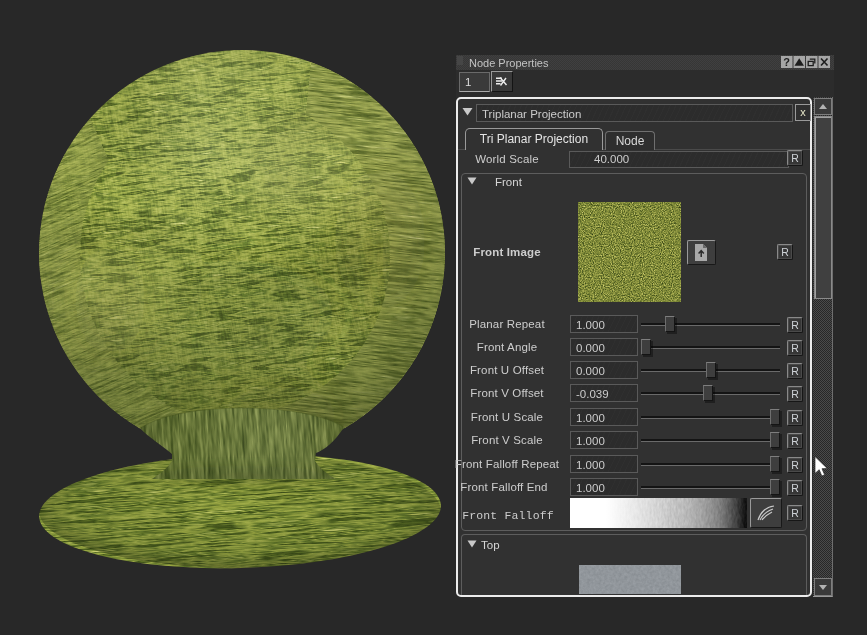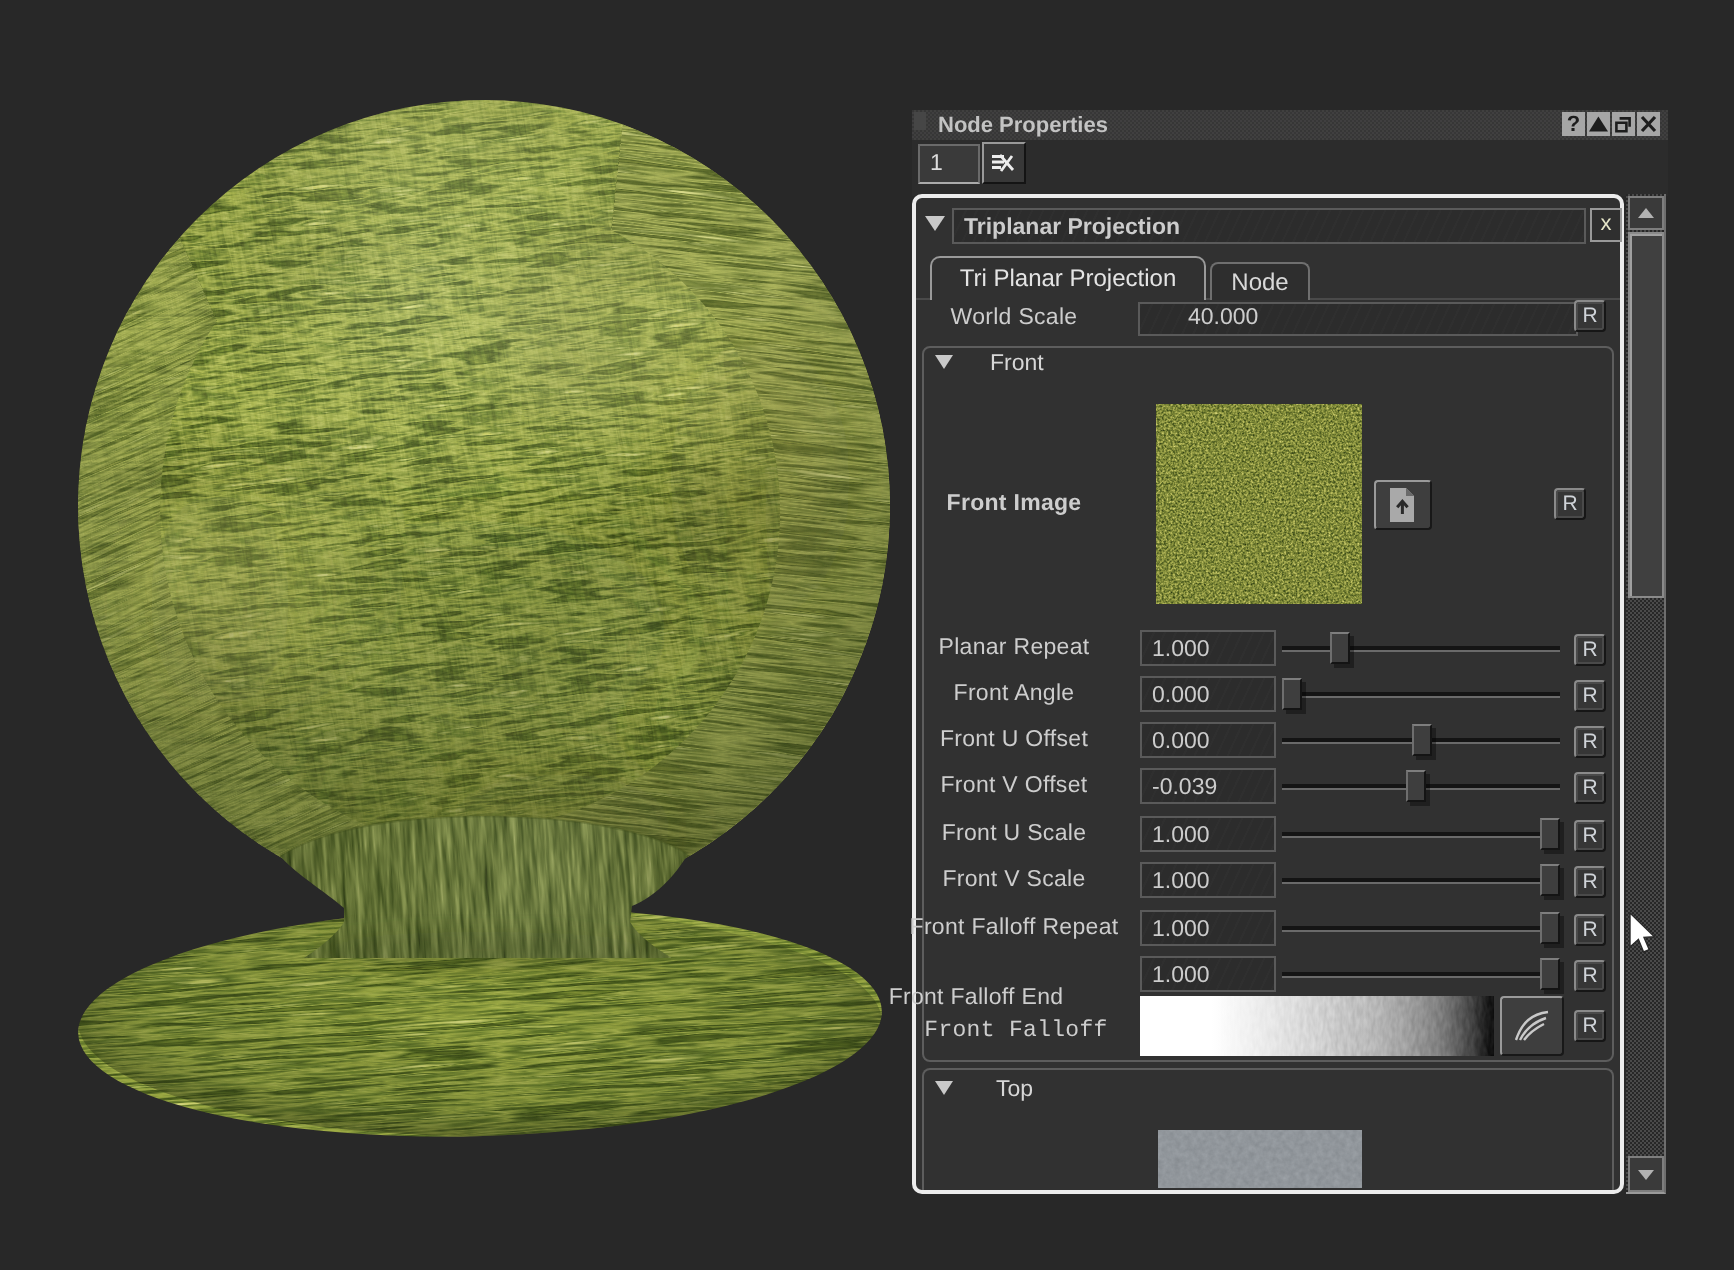--- a/index.html
+++ b/index.html
@@ -157,21 +157,21 @@
   <rect x="82" y="325" width="320" height="230" filter="url(#fNeck)" transform="rotate(86 242 442)"></rect>
   <rect x="100" y="395" width="280" height="95" fill="url(#footShade)"></rect>
   <rect x="100" y="395" width="280" height="95" fill="#66762f" opacity="0.26" style="mix-blend-mode:multiply"></rect>
 </g>
 <ellipse cx="243" cy="475" rx="85" ry="9" fill="#232c0f" opacity="0.22" filter="url(#fBlur2)"></ellipse>
 <path d="M140,428 C160,415 198,408 242,408 C290,408 326,416 344,427" fill="none" stroke="#41511d" stroke-width="1.2" opacity="0.35"></path>
 </svg>
 
 <div class="abs" style="left:456px;top:55px;width:378px;height:15px;background:#3b3b3b;background-image:conic-gradient(#40403f 90deg,#373737 90deg 180deg,#403f40 180deg 270deg,#363636 270deg);background-size:2px 2px;"></div>
 <div class="abs" style="left:457px;top:56px;width:6px;height:9px;background:#464646;"></div>
-<div class="abs" style="left:469px;top:55px;font-size:11px;color:#c3c3c3;line-height:16px;font-weight:bold;">Node Properties</div>
+<div class="abs" style="left:469px;top:55px;font-size:11px;color:#c3c3c3;line-height:16px;">Node Properties</div>
 
 <svg class="abs" style="left:781px;top:56px" width="50" height="12" viewBox="0 0 50 12">
   <rect x="0" y="0" width="11.5" height="12" fill="#a6a6a6"></rect>
   <rect x="12.5" y="0" width="11.5" height="12" fill="#a6a6a6"></rect>
   <rect x="25" y="0" width="11.5" height="12" fill="#a6a6a6"></rect>
   <rect x="37.5" y="0" width="11.5" height="12" fill="#a6a6a6"></rect>
   <text x="5.7" y="9.6" font-size="11" font-weight="bold" fill="#1d1d1d" text-anchor="middle" font-family="Liberation Sans">?</text>
   <path d="M18.2 2.2 L23 9.8 L13.5 9.8 Z" fill="#1d1d1d"></path>
   <path d="M28.8 3.2 h5 v4.2 M27.2 5.4 h5 v4.2 h-5 z" fill="none" stroke="#1d1d1d" stroke-width="1.3"></path>
   <path d="M40 2.5 L46.5 9.5 M46.5 2.5 L40 9.5" stroke="#1d1d1d" stroke-width="1.6"></path>
@@ -183,21 +183,21 @@
 <svg class="abs" style="left:496px;top:77px" width="12" height="10" viewBox="0 0 12 10">
   <path d="M0 1.2 h6 M0 4 h6 M0 6.8 h4.5" stroke="#ededed" stroke-width="1.5"></path>
   <path d="M4 0.5 L10.5 8 M10 1 L4.5 8.5" stroke="#ededed" stroke-width="1.4"></path>
 </svg>
 
 <div class="abs" style="left:456px;top:97px;width:356px;height:500px;box-sizing:border-box;background:#313131;border:2px solid #ececec;border-radius:5px;"></div>
 
 <svg class="abs" style="left:462px;top:107px" width="11" height="9">
     <path d="M0.5 1 h10 L5.5 8.5 Z" fill="#c9c9c9"></path>
   </svg>
-<div class="fld" style="left:476px;top:104px;width:317px;height:18px;line-height:18px;font-weight:bold;">Triplanar Projection</div>
+<div class="fld" style="left:476px;top:104px;width:317px;height:18px;line-height:18px;">Triplanar Projection</div>
 <div class="abs" style="left:795px;top:104px;width:16px;height:17px;box-sizing:border-box;background:#2f2f2f;border:1px solid #9a9a9a;color:#e6e6c8;font-size:11px;text-align:center;line-height:15px;">x</div>
 
 <div class="abs" style="left:458px;top:149px;width:352px;height:1px;background:#4a4a4a;"></div>
 <div class="abs" style="left:605px;top:131px;width:50px;height:19px;box-sizing:border-box;background:#2e2e2e;border:1px solid #6f6f6f;border-bottom:none;border-radius:4px 4px 0 0;color:#d8d8d8;font-size:12px;text-align:center;line-height:18px;">Node</div>
 <div class="abs" style="left:465px;top:128px;width:138px;height:22px;box-sizing:border-box;background:#313131;border:1px solid #9a9a9a;border-bottom:none;border-radius:5px 5px 0 0;color:#e4e4e4;font-size:12px;text-align:center;line-height:21px;">Tri Planar Projection</div>
 
 <div class="lbl" style="left:447px;top:153px;">World Scale</div>
 <div class="fld" style="left:569px;top:151px;width:220px;height:17px;line-height:15px;padding-left:24px;">40.000</div>
 <div class="rbtn" style="left:787px;top:150px;">R</div>
 
@@ -258,21 +258,21 @@
 <div class="lbl" style="left:447px;top:434px;">Front V Scale</div>
 <div class="fld" style="left:570px;top:431px;width:68px;height:18px;line-height:18px;">1.000</div>
 <div class="track" style="left:641px;top:439px;width:139px;"></div>
 <div class="hndl" style="left:770px;top:432px;"></div>
 <div class="rbtn" style="left:787px;top:433px;">R</div>
 <div class="lbl" style="left:447px;top:458px;">Front Falloff Repeat</div>
 <div class="fld" style="left:570px;top:455px;width:68px;height:18px;line-height:18px;">1.000</div>
 <div class="track" style="left:641px;top:463px;width:139px;"></div>
 <div class="hndl" style="left:770px;top:456px;"></div>
 <div class="rbtn" style="left:787px;top:457px;">R</div>
-<div class="lbl" style="left:428px;top:481px;margin-top:12px;">Front Falloff End</div>
+<div class="lbl" style="left:444px;top:481px;">Front Falloff End</div>
 <div class="fld" style="left:570px;top:478px;width:68px;height:18px;line-height:18px;">1.000</div>
 <div class="track" style="left:641px;top:486px;width:139px;"></div>
 <div class="hndl" style="left:770px;top:479px;"></div>
 <div class="rbtn" style="left:787px;top:480px;">R</div>
 
 <div class="lbl" style="left:448px;top:509px;font-family:Liberation Mono, monospace;">Front Falloff</div>
 <div class="abs" style="left:570px;top:498px;width:177px;height:30px;background:linear-gradient(90deg,#ffffff 0%,#ffffff 20%,#f0f0f0 36%,#dcdcdc 52%,#c2c2c2 66%,#a4a4a4 76%,#7e7e7e 85%,#383838 94%,#000000 99%);"></div>
 <svg class="abs" style="left:570px;top:498px;opacity:0.14;-webkit-mask-image:linear-gradient(90deg,transparent 0 22%,#000 55%);mask-image:linear-gradient(90deg,transparent 0 22%,#000 55%)" width="177" height="30" viewBox="0 0 177 30">
   <defs>
       <filter id="gn" x="0" y="0" width="100%" height="100%" color-interpolation-filters="sRGB">
@@ -285,21 +285,21 @@
 <div class="abs" style="left:750px;top:498px;width:32px;height:30px;box-sizing:border-box;background:#3e3e3e;border:1px solid #181818;border-top-color:#9a9a9a;border-left-color:#9a9a9a;border-radius:2px;"></div>
 <svg class="abs" style="left:757px;top:505px" width="18" height="16" viewBox="0 0 18 16">
   <path d="M1 15 C4 6 9 2 17 1 M3 15 C6 9 10 6 16 4 M5 15 C8 11 11 9 15 7" stroke="#c9c9c9" stroke-width="1.2" fill="none"></path>
 </svg>
 <div class="rbtn" style="left:787px;top:505px;">R</div>
 
 <div class="abs" style="left:461px;top:534px;width:346px;height:61px;box-sizing:border-box;border:1px solid #5d5d5d;border-bottom:none;border-radius:4px 4px 0 0;"></div>
 <svg class="abs" style="left:467px;top:540px" width="10" height="8">
     <path d="M0.5 0.5 h9 L5 7.5 Z" fill="#c9c9c9"></path>
   </svg>
-<div class="abs" style="left:498px;top:539px;font-size:11.5px;color:#d6d6d6;">Top</div>
+<div class="abs" style="left:481px;top:539px;font-size:11.5px;color:#d6d6d6;">Top</div>
 <svg class="abs" style="left:579px;top:565px" width="102" height="29" viewBox="0 0 102 29">
   <defs>
       <filter id="gspeck" x="0" y="0" width="100%" height="100%" color-interpolation-filters="sRGB">
     <feTurbulence type="fractalNoise" baseFrequency="0.35" numOctaves="3" seed="3"></feTurbulence>
     <feColorMatrix type="matrix" values="0 0 0 1 0  0 0 0 1 0  0 0 0 1 0  0 0 0 0 1"></feColorMatrix>
     <feComponentTransfer>
       <feFuncR type="table" tableValues="0.52 0.57 0.62"></feFuncR>
       <feFuncG type="table" tableValues="0.54 0.59 0.64"></feFuncG>
       <feFuncB type="table" tableValues="0.56 0.61 0.66"></feFuncB>
     </feComponentTransfer>

